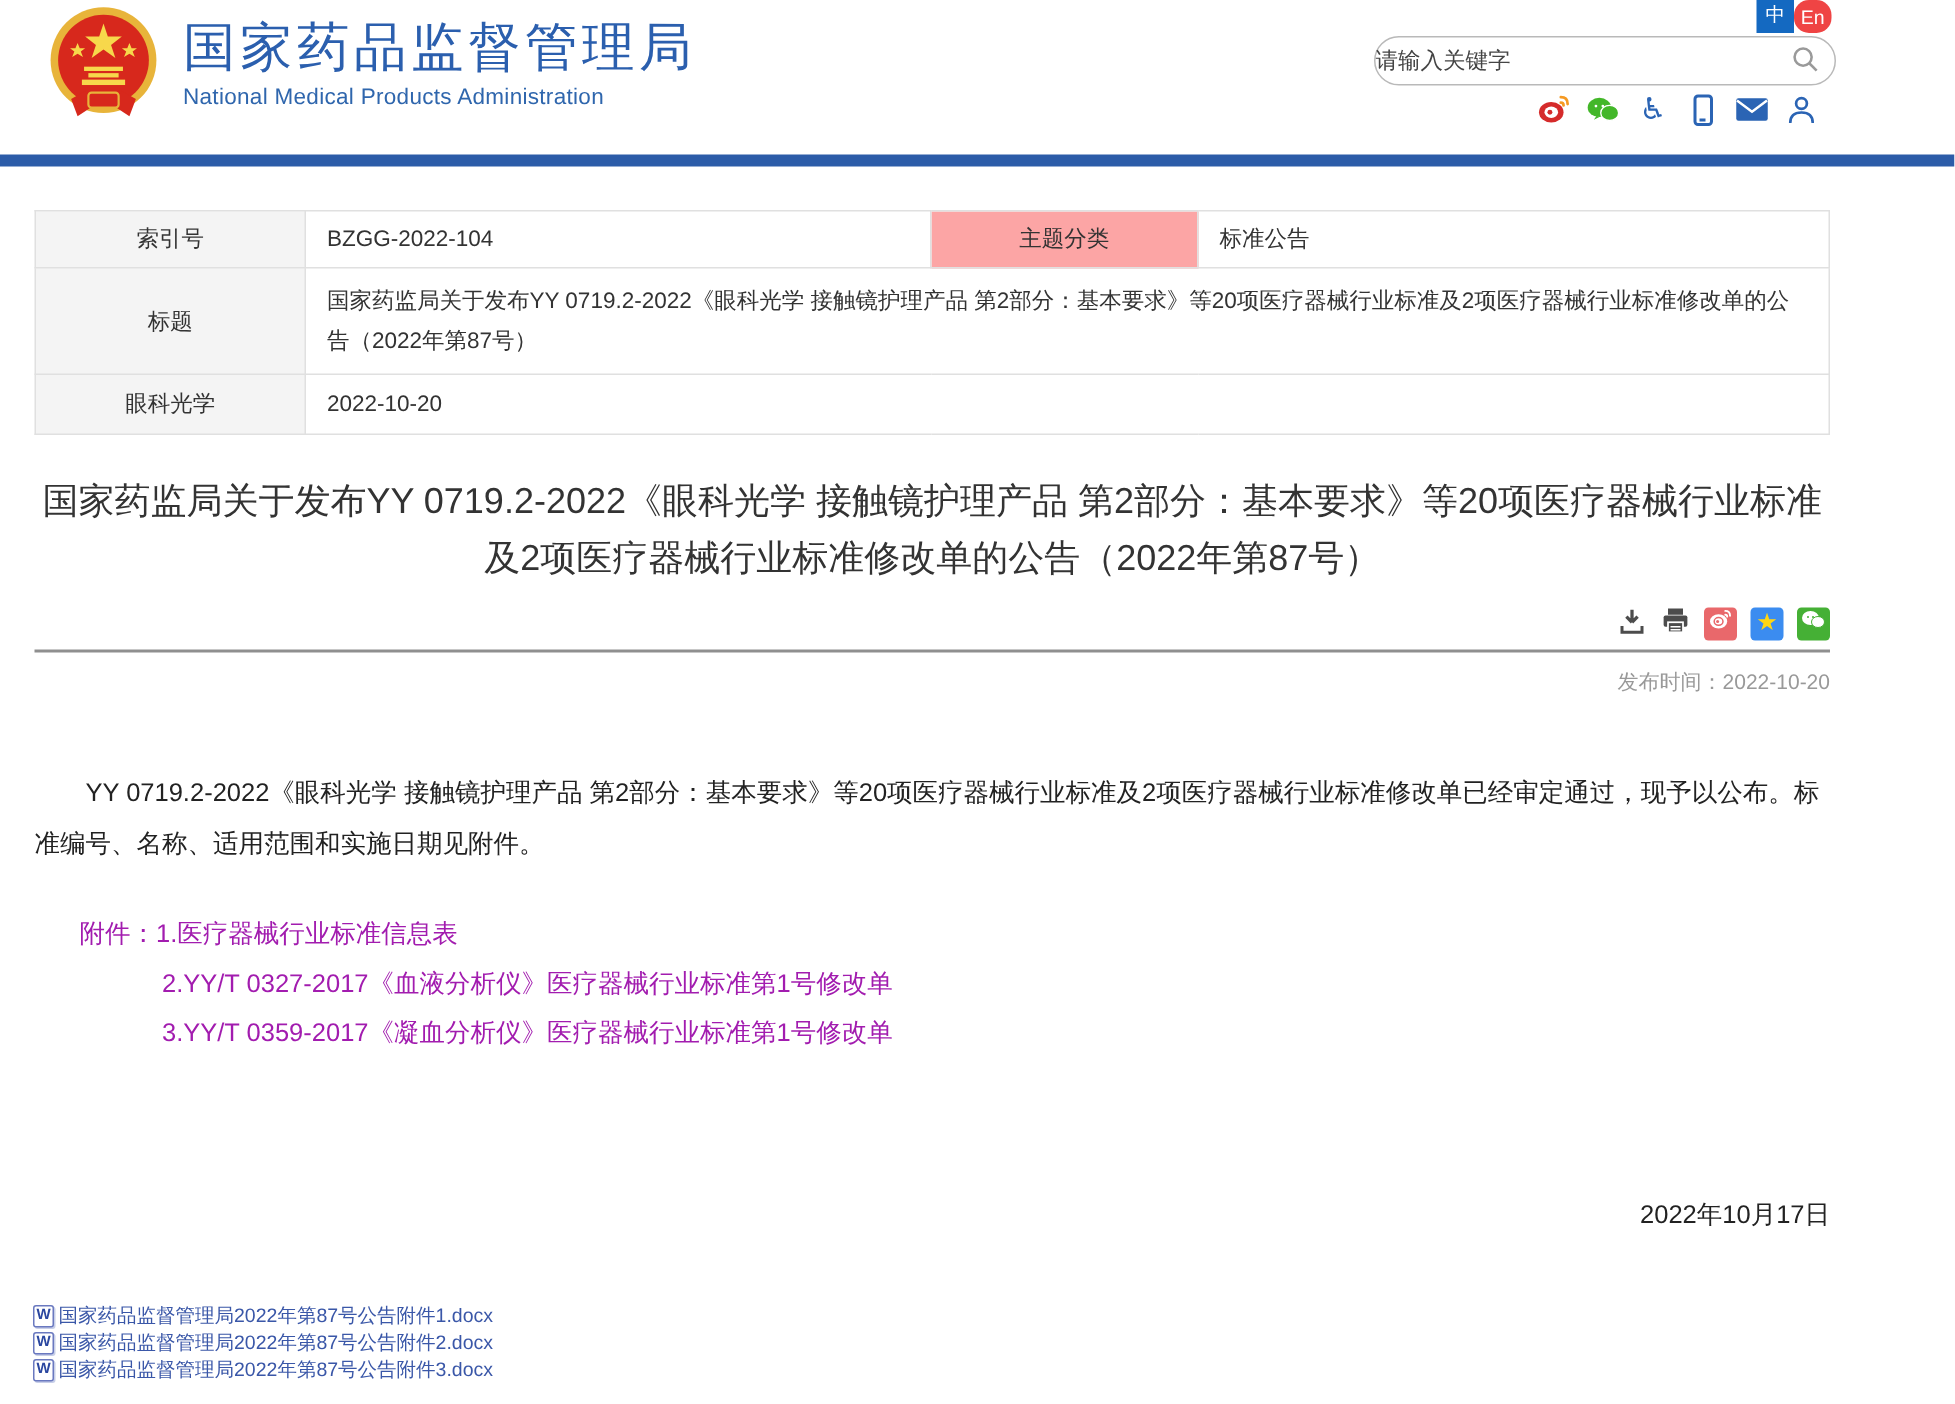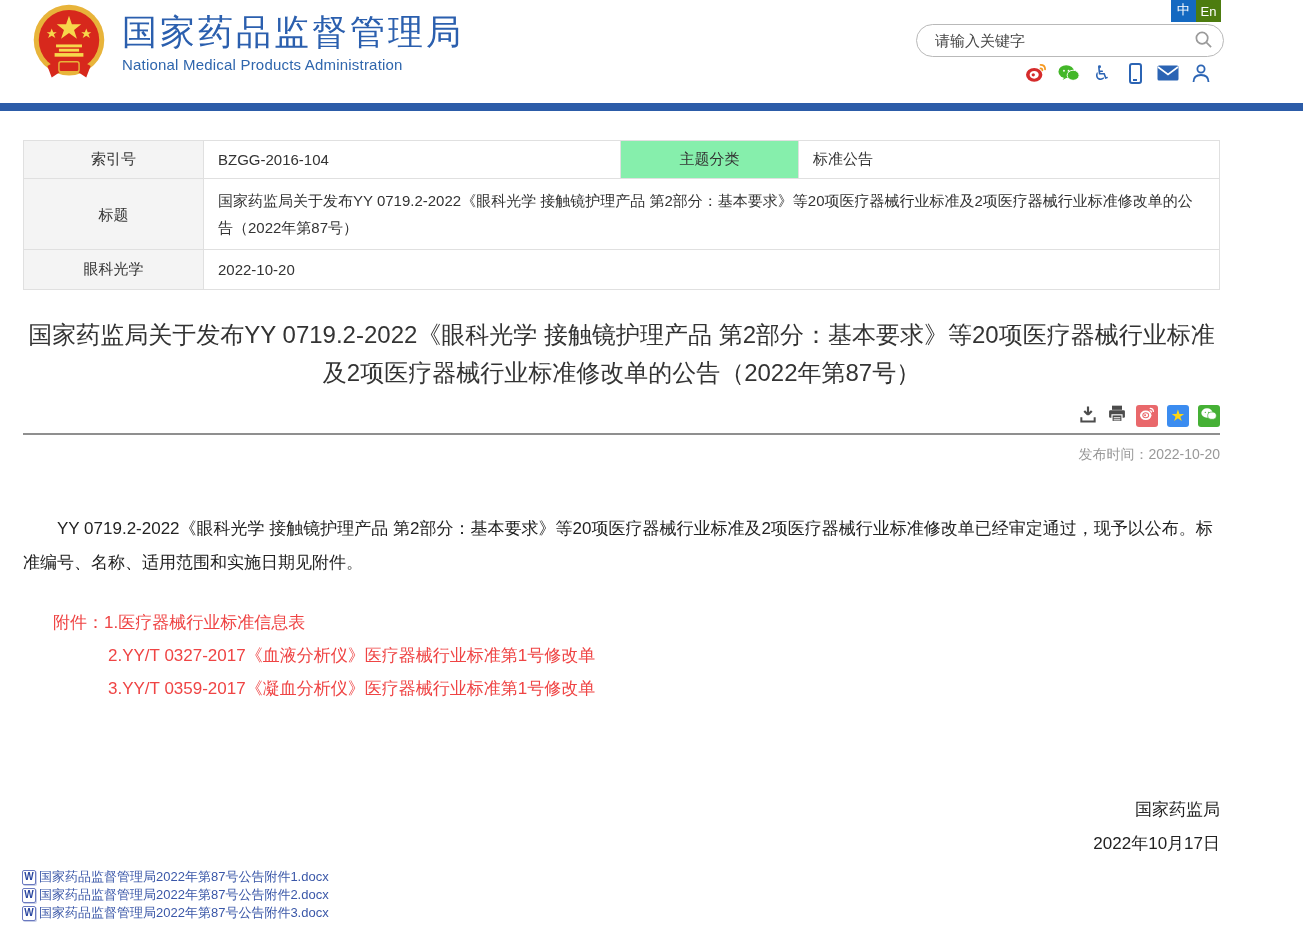--- a/index.html
+++ b/index.html
@@ -11,47 +11,47 @@
   .header { position:relative; width:100%; height:103px; background:#fff; }
   .emblem { position:absolute; left:33px; top:4px; width:72px; height:78px; }
   .site-titles { position:absolute; left:122px; top:12px; }
   .site-title-zh { font-size:35px; font-weight:normal; color:#2b5fae; letter-spacing:3px; line-height:40px; }
   .site-title-en { font-size:15px; color:#2f66ad; margin-top:4px; letter-spacing:0.2px; }
 
   .lang-toggle { position:absolute; right:82px; top:0; display:flex; }
   .lang-btn { width:25px; height:22px; display:flex; align-items:flex-end; justify-content:center;
     color:#fff; font-size:13px; padding-bottom:3px; cursor:pointer; }
   .lang-zh { background:#1469c1; }
-  .lang-en { background:#4d7c0f; }
+  .lang-en { background:#ef4444;border-radius:10px; }
 
   .search-box { position:absolute; right:79px; top:24px; width:308px; height:33px;
     border:1px solid #b9b9b9; border-radius:17px; background:#fff; display:flex; align-items:center; }
   .search-input { flex:1; border:none; outline:none; background:transparent; font-size:15px;
-    color:#333; padding-left:18px; font-family:inherit; }
+    color:#333; font-family:inherit; }
   .search-input::placeholder { color:#444; opacity:1; }
   .search-btn { width:40px; height:100%; display:flex; align-items:center; justify-content:center;
     background:none; border:none; cursor:pointer; }
 
   .quick-icons { position:absolute; right:91px; top:62px; display:flex; align-items:center; gap:11px; }
   .qicon { width:22px; height:22px; display:flex; align-items:center; justify-content:center; cursor:pointer; }
   .phone-shape { width:13px; height:21px; border:2px solid #2b64b4; border-radius:3px; position:relative; }
   .phone-shape:after { content:""; position:absolute; left:50%; bottom:1px; transform:translateX(-50%);
     width:4px; height:2px; background:#2b64b4; }
   .access-glyph { font-size:20px; color:#2b64b4; line-height:1; }
 
   
   .blue-bar { position:absolute; left:0; top:103px; width:100%; height:8px; background:#2c5ca8; }
 
   
   .content { position:absolute; left:23px; top:140px; width:1197px; }
 
   table.meta { width:100%; border-collapse:collapse; font-size:15px; color:#333; }
   table.meta td { border:1px solid #e0e0e0; padding:8px 14px; vertical-align:middle; }
   td.mlabel { background:#f4f4f4; text-align:center; width:180px; }
-  td.mlabel2 { background:#86efac; text-align:center; width:178px; }
+  td.mlabel2 { background:#fca5a5; text-align:center; width:178px; }
   tr.r1 td { height:38px; }
   tr.r2 td { height:64px; line-height:27px; }
   tr.r3 td { height:40px; }
   td.mval1 { width:417px; }
 
   .article-title { margin-top:26px; text-align:center; font-size:24px; color:#333;
     line-height:38px; font-weight:500; padding:0 2px; }
 
   .share-row { margin-top:12px; display:flex; justify-content:flex-end; align-items:center; gap:9px; }
   .share-sq { width:22px; height:22px; border-radius:3px; display:flex; align-items:center;
@@ -61,21 +61,21 @@
   .sq-wechat { background:#45b035; }
   .tool-btn { background:none; border:none; cursor:pointer; padding:0; display:flex; align-items:center; }
 
   .title-divider { margin-top:6px; border-top:2px solid #8f8f8f; }
   .pub-time { text-align:right; color:#999; font-size:14px; padding-top:11px; }
 
   .body-text { margin-top:48px; font-size:17px; color:#222; line-height:34px; }
   .body-text p { text-indent:2em; }
   .announce { margin-top:0; }
 
-  .attachments { margin-top:26px; font-size:17px; color:#ef4444; line-height:33px; }
+  .attachments { margin-top:26px; font-size:17px; color:#a21caf; line-height:33px; }
   .att-row { display:flex; }
   .att-label { padding-left:30px; white-space:pre; }
   .att-sub { padding-left:85px; }
 
   .signature { margin-top:88px; text-align:right; font-size:17px; color:#222; line-height:34px; }
   .signature .sig-name { padding-right:0; }
 
   .footer-links { position:absolute; left:22px; top:868px; font-size:13px; line-height:18px; }
   .doc-link { display:flex; align-items:center; gap:3px; color:#3a57a8; text-decoration:none; cursor:pointer; }
   .word-icon { width:14px; height:15px; border:1px solid #6a79c0; background:#fff; color:#2b47a0;
@@ -164,21 +164,21 @@
 </div>
 
 <div class="blue-bar"></div>
 
 <div class="content">
 
   <table class="meta">
     <tbody>
         <tr class="r1">
       <td class="mlabel">索引号</td>
-      <td class="mval1">BZGG-2016-104</td>
+      <td class="mval1">BZGG-2022-104</td>
       <td class="mlabel2">主题分类</td>
       <td>标准公告</td>
     </tr>
     <tr class="r2">
       <td class="mlabel">标题</td>
       <td colspan="3">国家药监局关于发布YY 0719.2-2022《眼科光学 接触镜护理产品 第2部分：基本要求》等20项医疗器械行业标准及2项医疗器械行业标准修改单的公告（2022年第87号）</td>
     </tr>
     <tr class="r3">
       <td class="mlabel">眼科光学</td>
       <td colspan="3">2022-10-20</td>
@@ -247,21 +247,20 @@
   <div class="attachments">
     <div class="att-row">
       <span class="att-label">附件：</span>
       <span>1.医疗器械行业标准信息表</span>
     </div>
     <div class="att-sub">2.YY/T 0327-2017《血液分析仪》医疗器械行业标准第1号修改单</div>
     <div class="att-sub">3.YY/T 0359-2017《凝血分析仪》医疗器械行业标准第1号修改单</div>
   </div>
 
   <div class="signature">
-    <div class="sig-name">国家药监局</div>
     <div>2022年10月17日</div>
   </div>
 </div>
 
 <div class="footer-links">
   <a class="doc-link">
     <span class="word-icon">W</span>
     <span>国家药品监督管理局2022年第87号公告附件1.docx</span>
   </a>
   <a class="doc-link">

